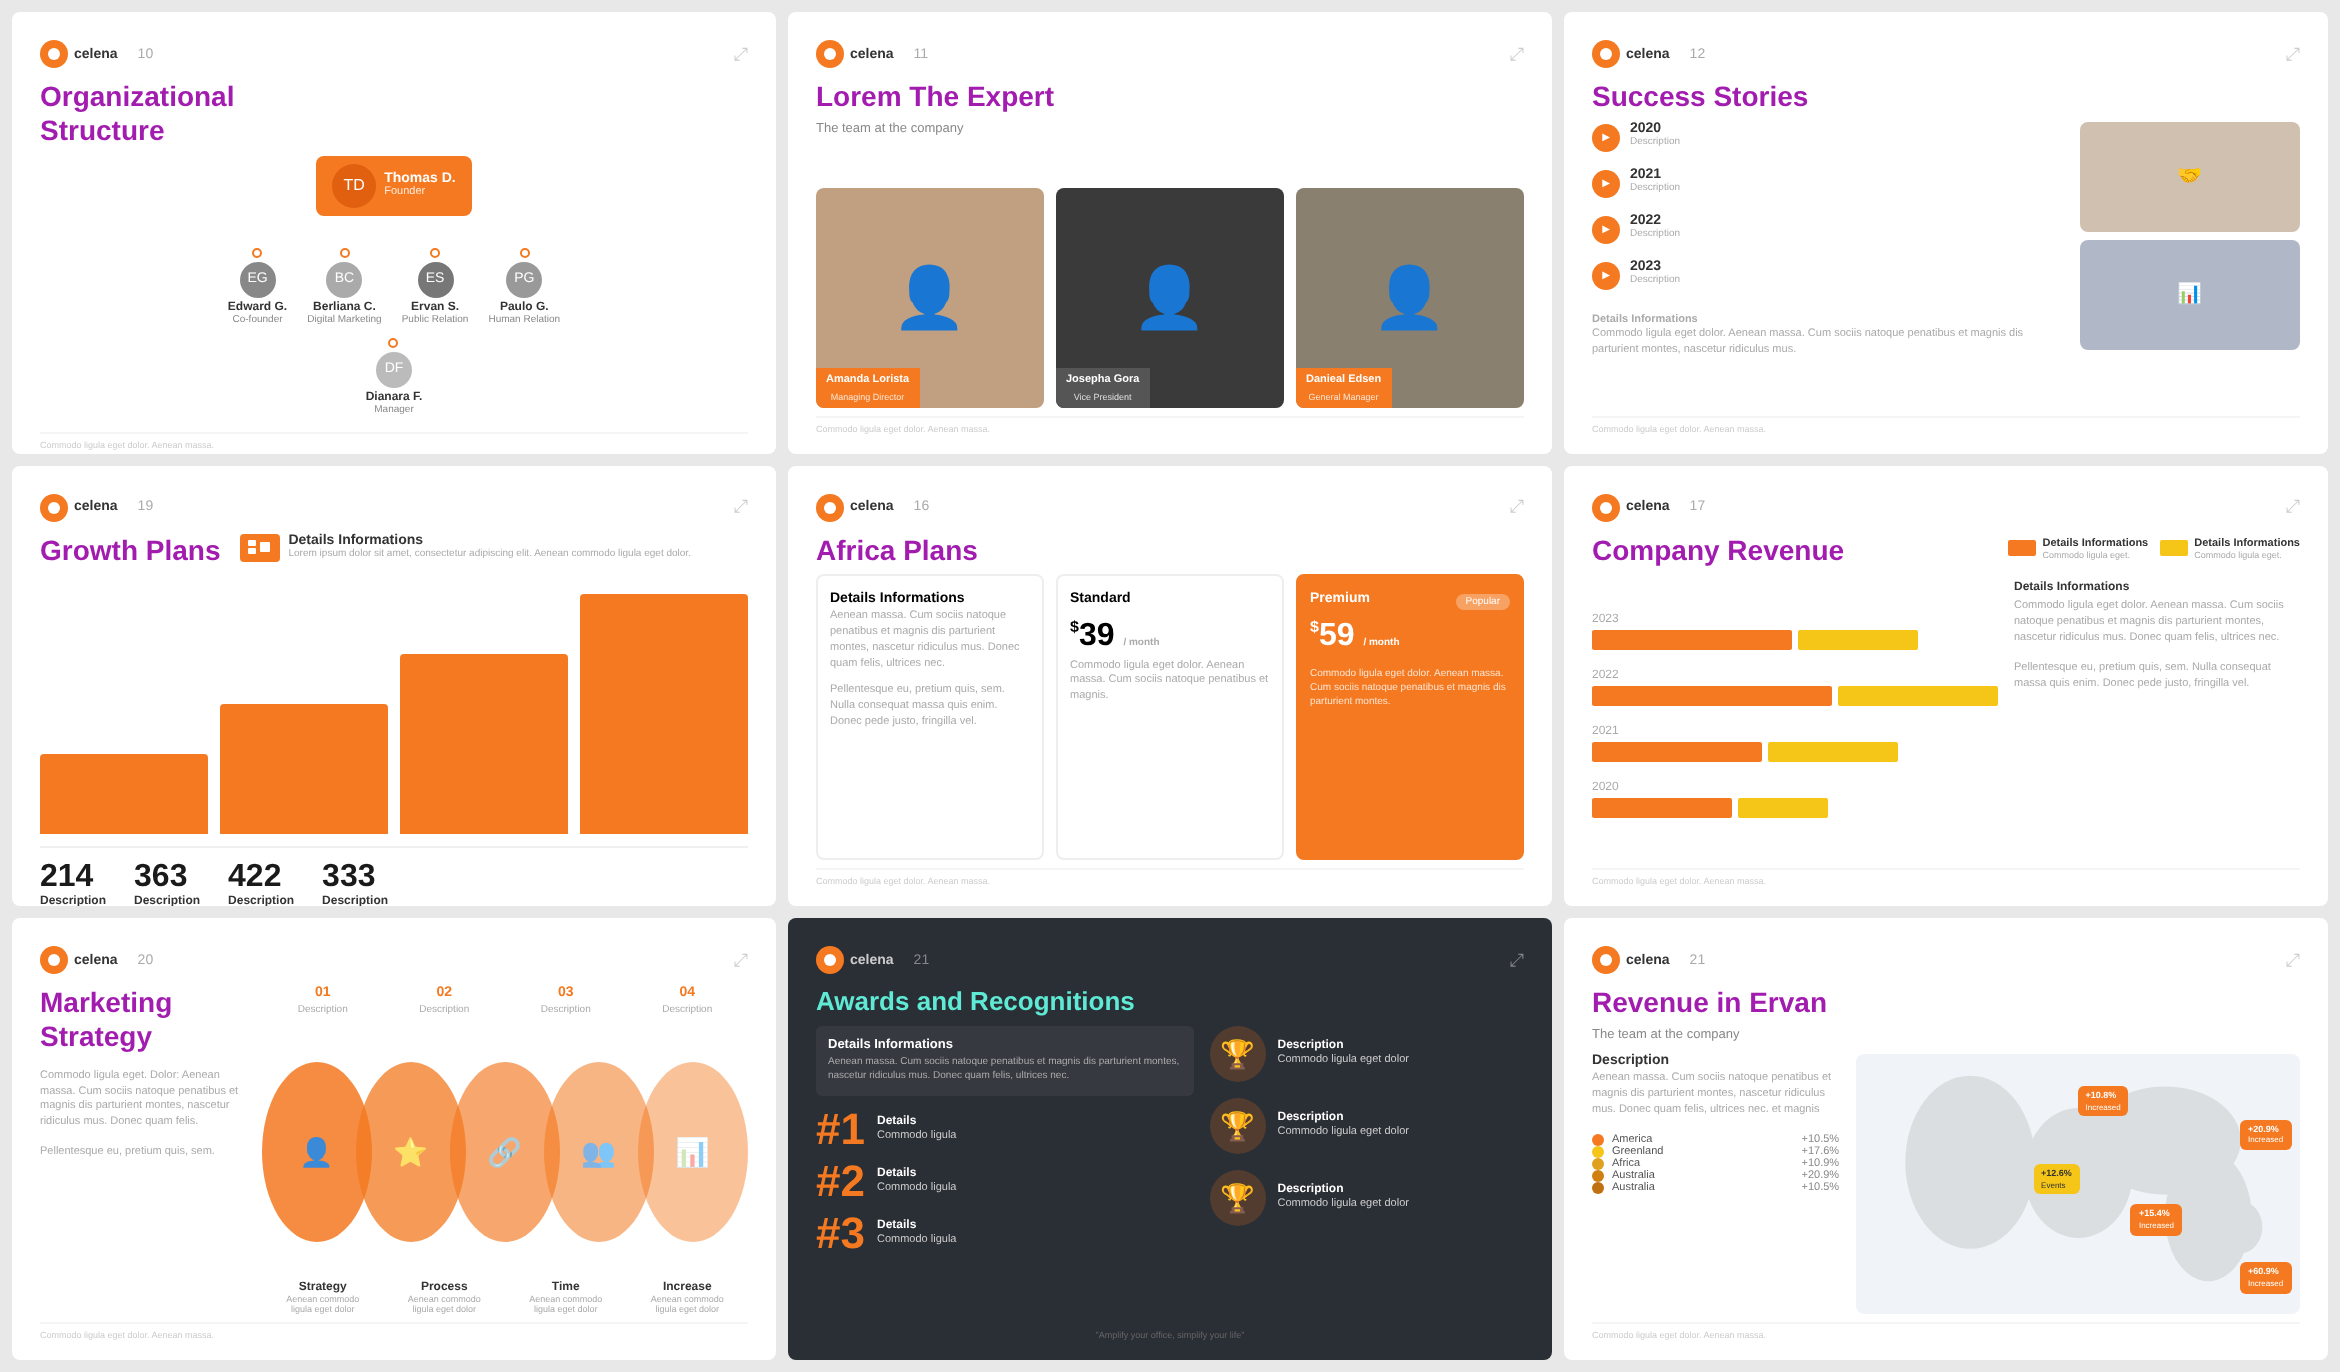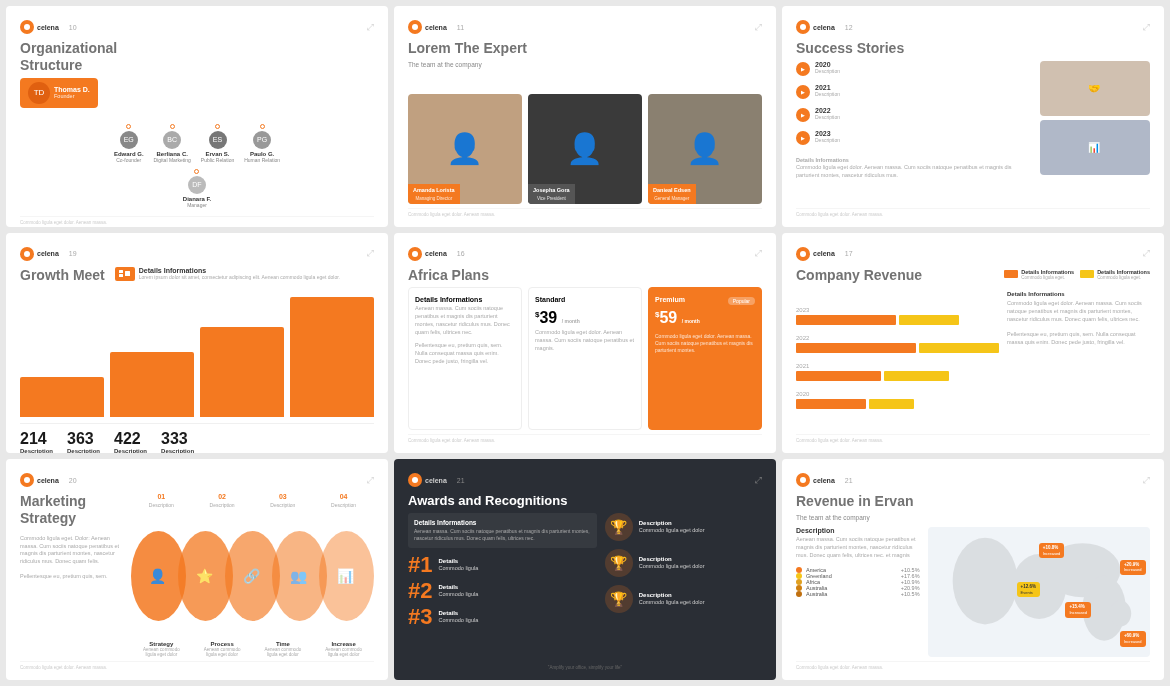--- a/index.html
+++ b/index.html
@@ -59,41 +59,41 @@
       margin-left: 4px;
     }
     .expand-icon {
       margin-left: auto;
       color: #ccc;
       font-size: 9px;
     }
     .slide-title {
       font-size: 14px;
       font-weight: bold;
-      color: #737373;
+      color: #a21caf;
       line-height: 1.2;
       margin-bottom: 4px;
     }
     .slide-subtitle {
       font-size: 6.5px;
       color: #888;
       margin-bottom: 6px;
     }
     .small-text {
       font-size: 5.5px;
       color: #aaa;
       line-height: 1.4;
     }
     .orange { color: #f47920; }
     .orange-bg { background: #f47920; }
 
     
     .org-top {
       display: flex;
-      justify-content: flex-start;
+      justify-content: center;
       margin-bottom: 8px;
     }
     .org-card-main {
       background: #f47920;
       border-radius: 4px;
       padding: 4px 8px;
       display: flex;
       align-items: center;
       gap: 4px;
       color: #fff;
@@ -376,21 +376,21 @@
       text-align: center;
     }
     .ms-bottom-label { font-size: 6px; font-weight: bold; color: #333; }
     .ms-bottom-sub { font-size: 4.5px; color: #aaa; }
 
     
     .awards-slide {
       background: #2a2e35 !important;
       color: #fff;
     }
-    .awards-slide .slide-title { color: #ffffff; }
+    .awards-slide .slide-title { color: #5eead4; }
     .awards-layout {
       display: flex;
       gap: 8px;
       flex: 1;
     }
     .awards-left { flex: 1.2; }
     .awards-right { flex: 1; display: flex; flex-direction: column; gap: 8px; }
     .award-item {
       display: flex;
       align-items: center;
@@ -659,21 +659,21 @@
             <svg width="8" height="8" viewBox="0 0 8 8">
               <circle cx="4" cy="4" r="3" fill="white"></circle>
             </svg>
           </div>
         <span class="logo-text">celena</span>
       </div>
       <span class="slide-num">19</span>
       <span class="expand-icon">⤢</span>
     </div>
     <div class="growth-header-row">
-      <div class="slide-title">Growth Meet</div>
+      <div class="slide-title">Growth Plans</div>
       <div style="flex:1; margin-left:10px;">
         <div class="details-info">
           <div class="details-icon">
             <svg width="14" height="10" viewBox="0 0 14 10">
                 <rect x="1" y="1" width="4" height="3" fill="white" rx="0.5"></rect>
                 <rect x="1" y="5" width="4" height="3" fill="white" rx="0.5"></rect>
                 <rect x="7" y="2" width="5" height="5" fill="white" rx="0.5"></rect>
               </svg>
           </div>
           <div>

